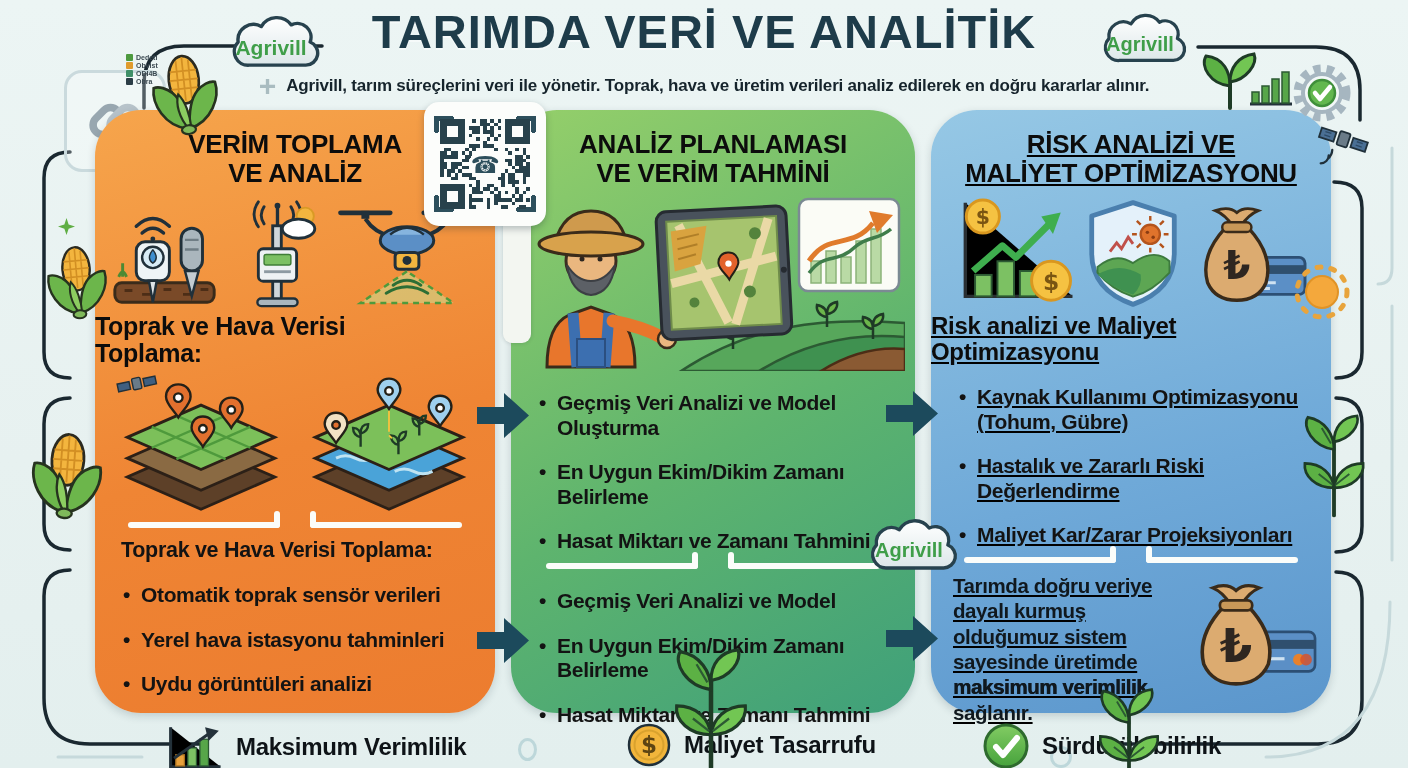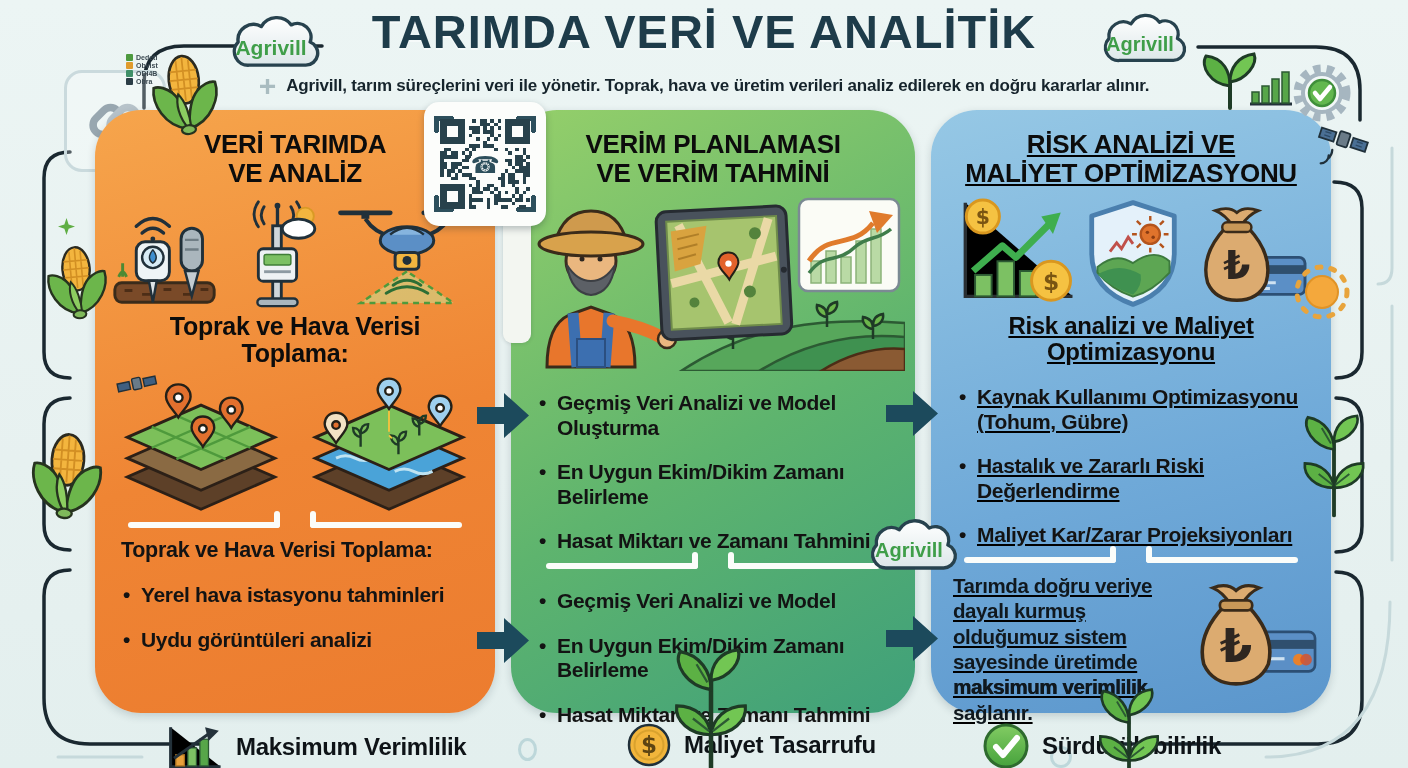--- a/index.html
+++ b/index.html
@@ -44,21 +44,21 @@
     box-shadow:0 3px 8px rgba(30,50,60,.18);}
   .p-orange{left:95px;width:400px;
     background:linear-gradient(165deg,#f6a54c 0%,#ef8534 55%,#ec7c2f 100%);}
   .p-green{left:511px;width:404px;
     background:linear-gradient(150deg,#95cf6a 0%,#5eb46e 55%,#3fa07a 100%);}
   .p-blue{left:931px;width:400px;
     background:linear-gradient(165deg,#96c8e5 0%,#6fa9d8 60%,#5b96cc 100%);text-decoration:underline;}
   .pan-title{margin:20px 10px 0;text-align:center;font-size:26px;line-height:1.1;
     font-weight:800;color:#0c0c0c;letter-spacing:-.3px;}
   .icons-row{margin-top:10px;display:flex;justify-content:center;align-items:flex-end;gap:6px;}
-  .subhead{margin-top:4px;text-align:center;font-size:25px;line-height:1.08;
+  .subhead{margin-top:4px;font-size:25px;line-height:1.08;
     font-weight:800;color:#0c0c0c;letter-spacing:-.3px;}
   .maps-row{margin-top:6px;display:flex;justify-content:center;gap:16px;position:relative;}
   .list-block{margin:10px 26px 0;text-align:left;}
   .list-title{font-size:21.5px;font-weight:800;color:#131313;letter-spacing:-.3px;}
   ul.bullets{list-style:none;margin:2px 0 0;padding:0;}
   ul.bullets li{position:relative;padding-left:20px;margin-top:20px;
     font-size:21px;line-height:1.17;font-weight:700;color:#131313;letter-spacing:-.35px;}
   ul.bullets li::before{content:"•";position:absolute;left:2px;top:0;}
   .divider{margin-top:9px;display:flex;justify-content:center;gap:30px;}
   .divider span{position:relative;width:152px;height:6px;background:#fbfdfa;border-radius:4px;}
@@ -241,21 +241,21 @@
   <svg class="abs deco" width="64" height="64" viewBox="0 0 64 64" style="left:1290px;top:260px">
     <circle cx="32" cy="32" r="16" fill="#f4a83c" stroke="#e09327" stroke-width="2"></circle>
     <circle cx="32" cy="32" r="25" fill="none" stroke="#e8a43c" stroke-width="5" stroke-dasharray="4 10" stroke-linecap="round"></circle>
   </svg>
   <svg class="abs deco" width="92" height="112" viewBox="0 0 120 135" style="left:1288px;top:410px">
       <use href="#sym-seedling"></use>
     </svg>
 
   <div class="panel p-orange">
     <div class="pan-title">
-      <div>VERİ TARIMDA</div>
+      <div>VERİM TOPLAMA</div>
       <div>VE ANALİZ</div>
     </div>
     <div class="icons-row">
       <svg width="116" height="112" viewBox="0 0 115 115">
         <rect x="6" y="88" width="102" height="20" rx="7" fill="#7a4a28" stroke="#3a2b1a" stroke-width="3"></rect>
         <path d="M16,96 h8 M34,100 h9 M56,95 h8 M76,100 h9 M94,95 h8" stroke="#4c2d16" stroke-width="3"></path>
         <path d="M28,30 Q45,14 62,30 M34,37 Q45,27 56,37" stroke="#20303a" stroke-width="3.5" fill="none" stroke-linecap="round"></path>
         <circle cx="45" cy="43" r="2.5" fill="#20303a"></circle>
         <rect x="28" y="46" width="34" height="40" rx="9" fill="#eef4f6" stroke="#20303a" stroke-width="3"></rect>
         <circle cx="45" cy="62" r="11" fill="#d8ecf6" stroke="#20303a" stroke-width="2.5"></circle>
@@ -340,29 +340,30 @@
       </svg>
     </div>
     <div class="divider">
         <span></span>
         <span></span>
       </div>
     <div class="list-block">
       <div class="list-title">Toprak ve Hava Verisi Toplama:</div>
       <ul class="bullets">
 
+      <li>Otomatik toprak sensör verileri</li>
           <li>Yerel hava istasyonu tahminleri</li>
           <li>Uydu görüntüleri analizi</li>
         </ul>
     </div>
   </div>
 
   <div class="panel p-green">
     <div class="pan-title">
-      <div>VERİM PLANLAMASI</div>
+      <div>ANALİZ PLANLAMASI</div>
       <div>VE VERİM TAHMİNİ</div>
     </div>
     <svg width="384" height="182" viewBox="0 0 384 182" style="margin:2px auto 0;display:block">
 
       <path d="M160,182 C230,136 300,128 384,134 L384,182 Z" fill="#57a75b" stroke="#2c5a33" stroke-width="2.5"></path>
       <path d="M238,182 C290,150 340,144 384,148 L384,182 Z" fill="#3f9150" stroke="#2c5a33" stroke-width="2.5"></path>
       <path d="M300,182 C332,162 362,158 384,160 L384,182 Z" fill="#8a5a33" stroke="#4c2d16" stroke-width="2.5"></path>
       <g stroke="#1e3a26" stroke-width="2.5" fill="#6cb64b">
         <path d="M212,160 v-16 m0,6 c-8,-1 -11,-7 -10,-12 c7,1 10,6 10,12 m0,-3 c8,-1 11,-7 10,-12 c-7,1 -10,6 -10,12"></path>
         <path d="M258,146 v-16 m0,6 c-8,-1 -11,-7 -10,-12 c7,1 10,6 10,12 m0,-3 c8,-1 11,-7 10,-12 c-7,1 -10,6 -10,12"></path>

